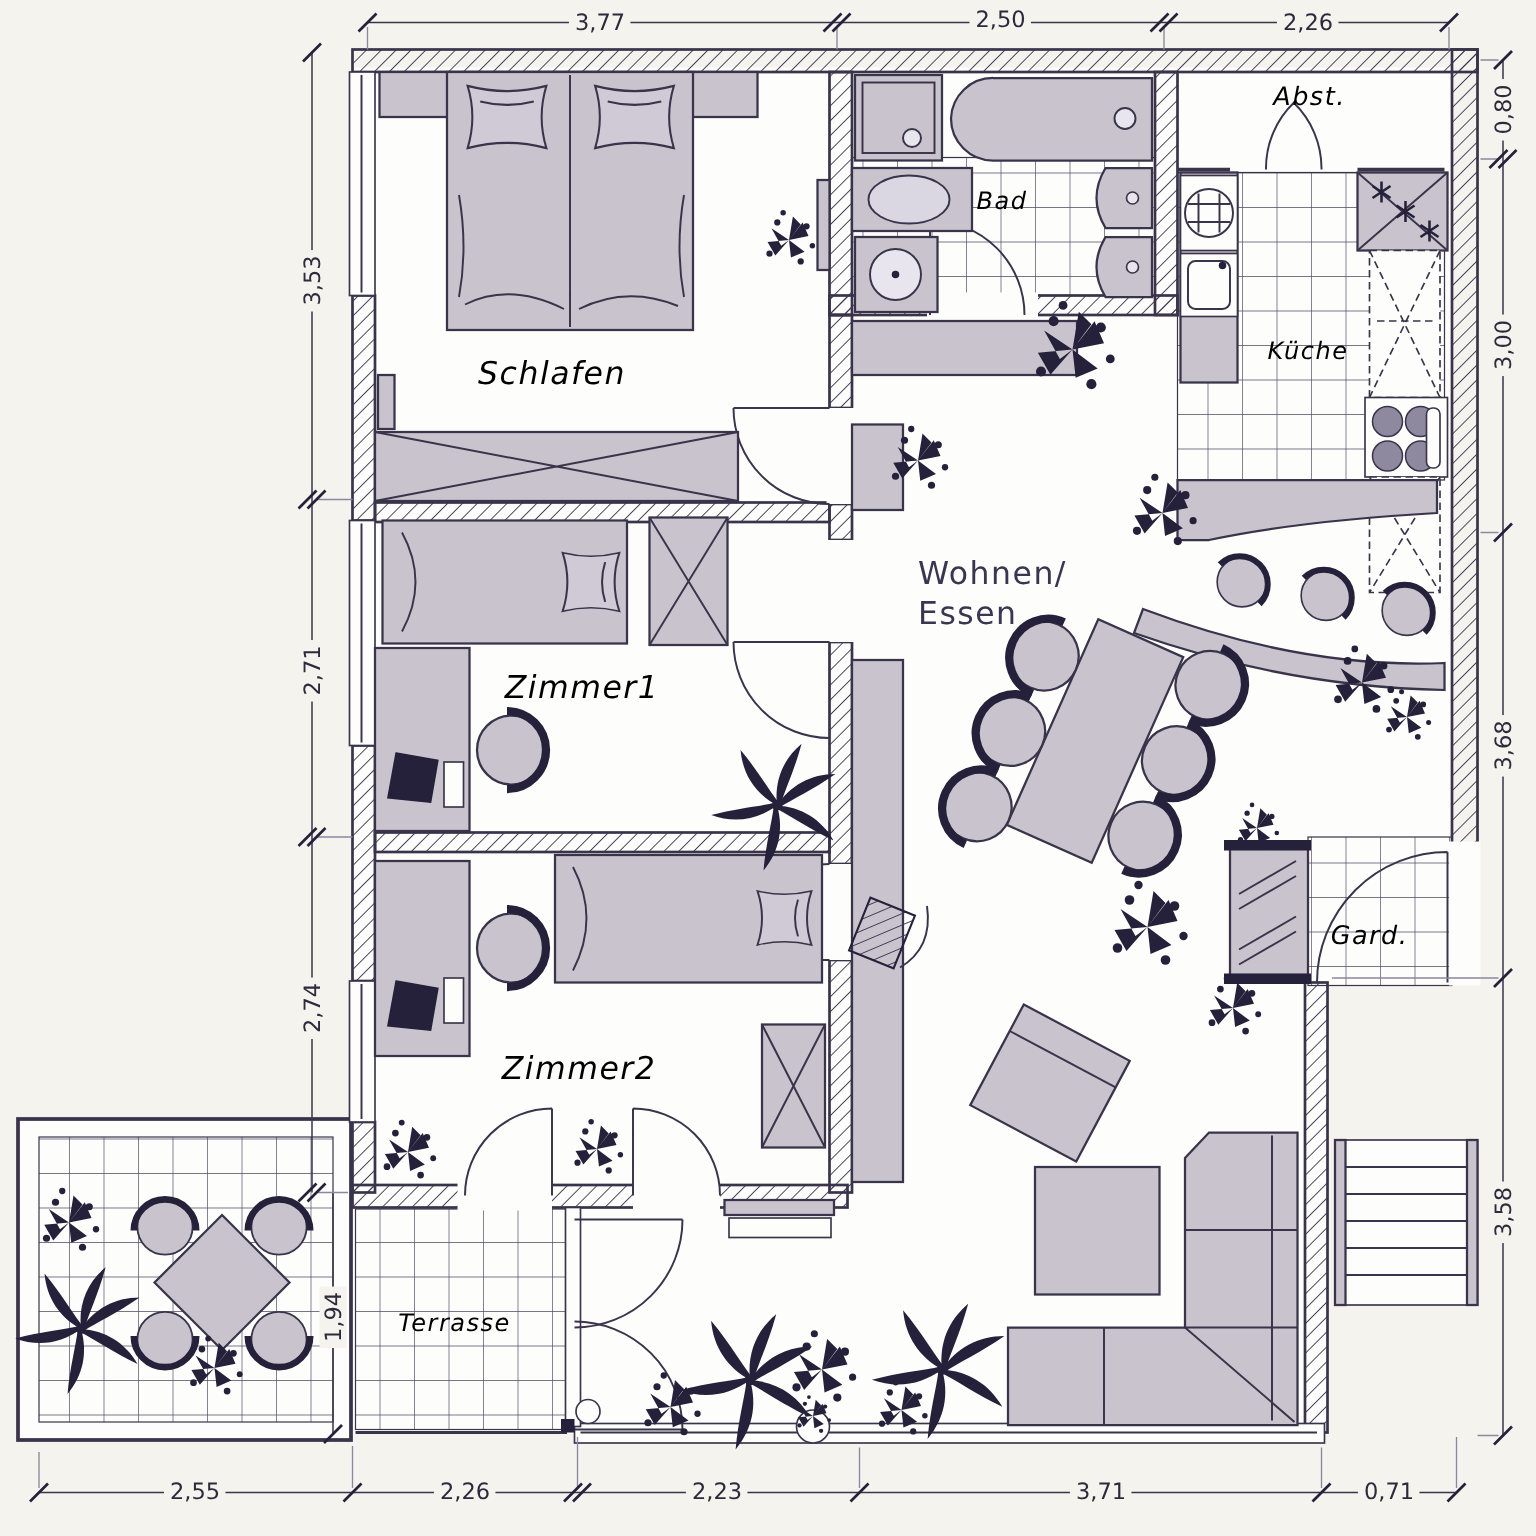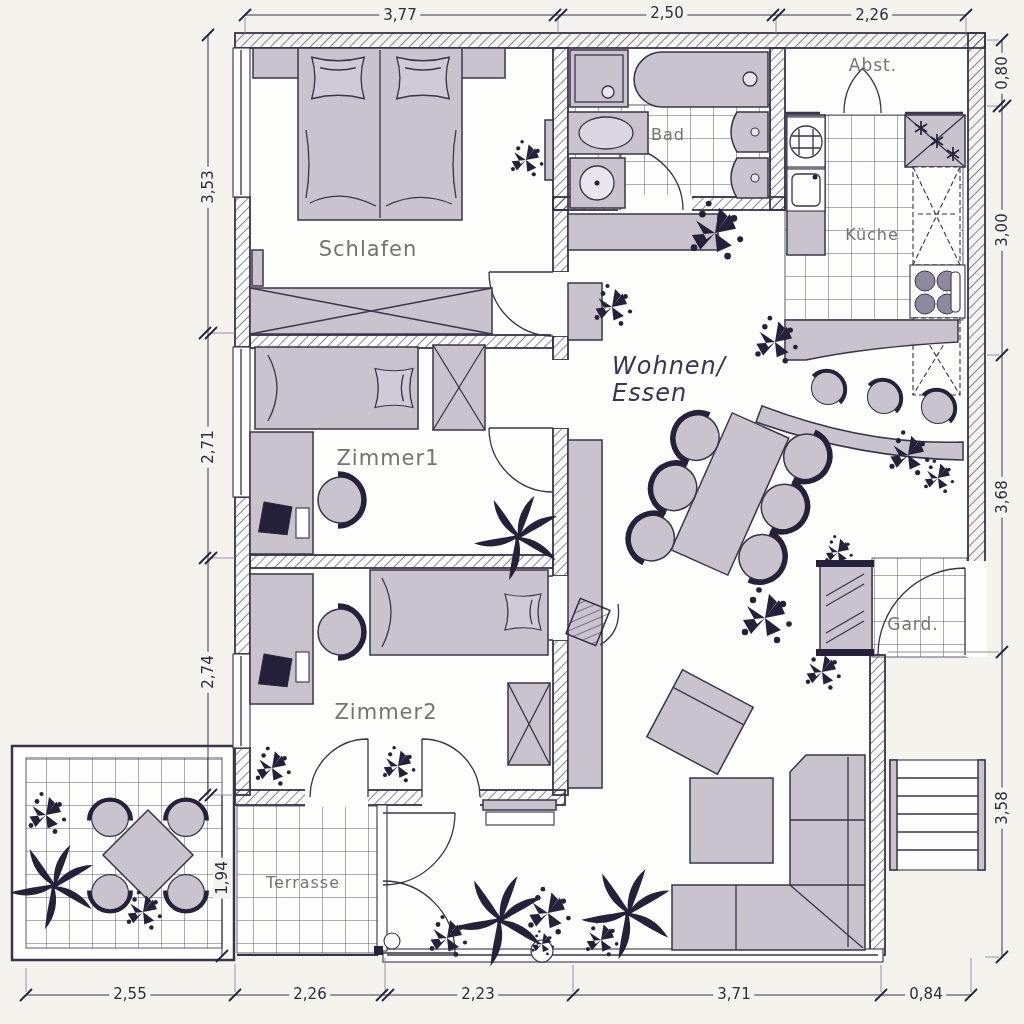--- a/index.html
+++ b/index.html
@@ -18,26 +18,26 @@
   .fixline { fill:none; stroke:#39344a; stroke-width:1.3; }
   .thin    { fill:none; stroke:#8c87a0; stroke-width:0.9; }
   .dashed  { fill:#fdfdfc; stroke:#39344a; stroke-width:1.1; stroke-dasharray:5 3; }
   .dashln  { fill:none; stroke:#39344a; stroke-width:1.1; stroke-dasharray:5 3; }
   .tilepat { fill:url(#tiles); stroke:#39344a; stroke-width:0.8; }
   .dimline { fill:none; stroke:#39344a; stroke-width:1; }
   .tick    { stroke:#26213a; stroke-width:1.8; fill:none; }
   .chairback { fill:none; stroke:#26213a; stroke-width:5.5; }
 
   
-  .room-label { position:absolute; color:#737373;
+  .room-label { position:absolute; font-style:italic; color:#000000;
                 transform:translate(-50%,-50%); white-space:nowrap; letter-spacing:1px; }
   .rl-21 { font-size:21px; } .rl-20 { font-size:16px; }
   .rl-19 { font-size:16px; } .rl-17 { font-size:17px; }
-  .wohnen-label { position:absolute; font-style:italic; color:#3a3550;
-                  font-size:24px; line-height:27px; letter-spacing:1px; }
+  .wohnen-label { position:absolute; color:#3a3550;
+                  font-size:21px; line-height:27px; letter-spacing:1px;margin-top:16px; }
   .dim { position:absolute; font-size:15px; color:#2e2a3c; background:#f4f3ee;
          padding:0 4px; transform:translate(-50%,-50%); white-space:nowrap; }
   .dim.v { transform:translate(-50%,-50%) rotate(-90deg); }
 </style>
 </head>
 <body>
 
 <div class="stage">
 
 <svg width="1024" height="1024" viewBox="0 0 1024 1024">
@@ -367,15 +367,15 @@
 <span class="dim v" style="left:208px; top:672px;">2,74</span>
 <span class="dim v" style="left:222px; top:878px;">1,94</span>
 <span class="dim v" style="left:1002px; top:73px;">0,80</span>
 <span class="dim v" style="left:1002px; top:230px;">3,00</span>
 <span class="dim v" style="left:1002px; top:497px;">3,68</span>
 <span class="dim v" style="left:1002px; top:808px;">3,58</span>
 <span class="dim" style="left:130px; top:994px;">2,55</span>
 <span class="dim" style="left:310px; top:994px;">2,26</span>
 <span class="dim" style="left:478px; top:994px;">2,23</span>
 <span class="dim" style="left:734px; top:994px;">3,71</span>
-<span class="dim" style="left:926px; top:994px;">0,84</span>
+<span class="dim" style="left:926px; top:994px;">0,71</span>
 
 </div>
 
 </body></html>

